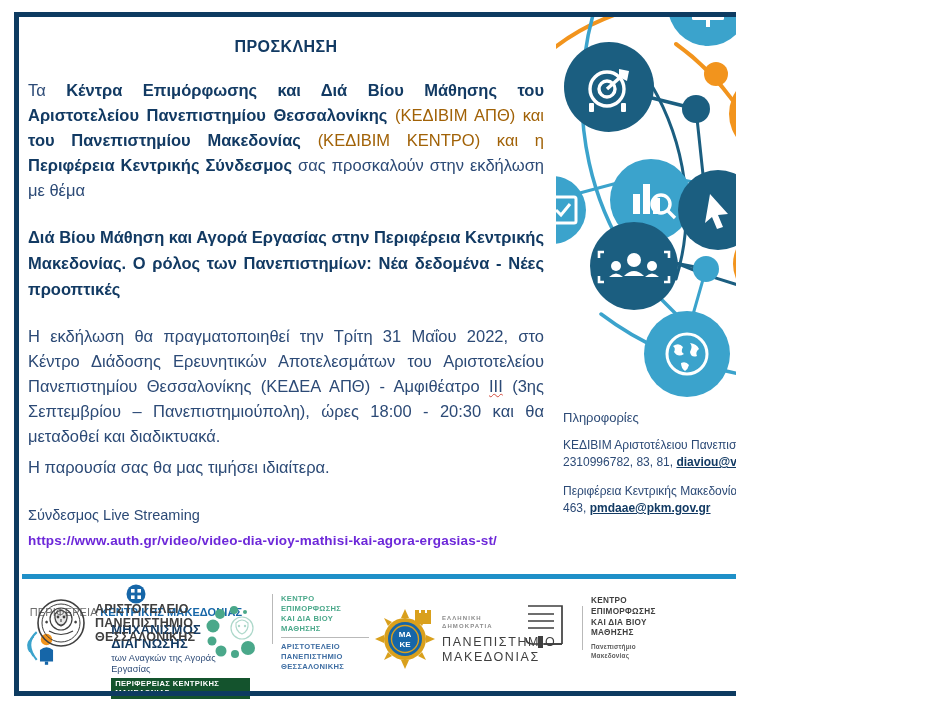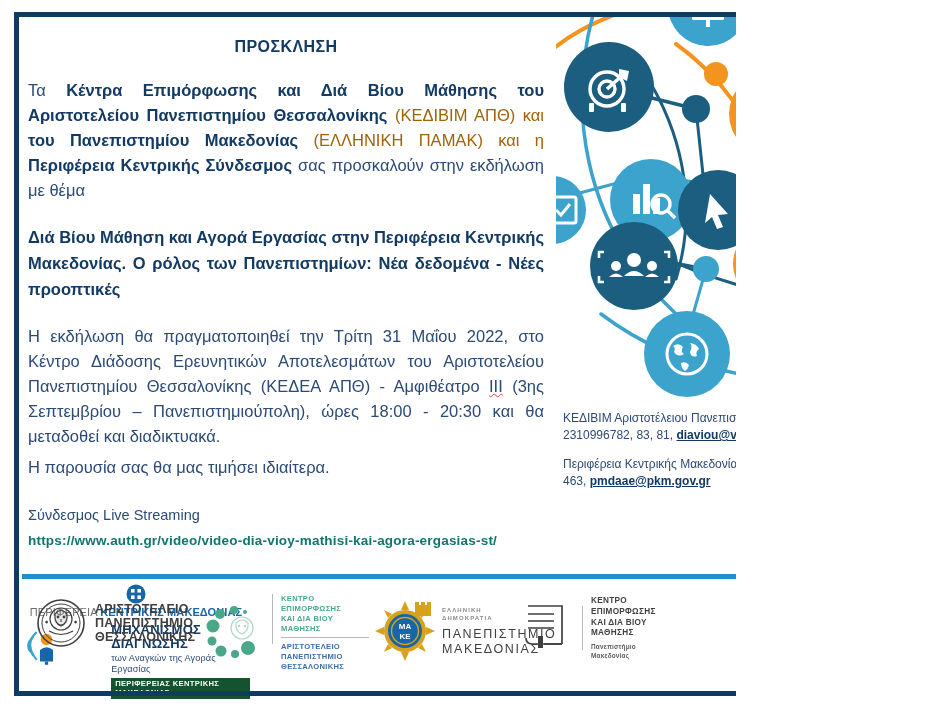--- a/index.html
+++ b/index.html
@@ -42,21 +42,21 @@
     text-decoration:underline;
     text-decoration-color:#d24a3d;
     text-decoration-style:wavy;
     text-decoration-thickness:1px;
   }
   .honor{margin-top:6px;}
   .link-label{
     color:#2c4a76;font-size:14.5px;margin:26px 6px 0 6px;
   }
   .link-url{
-    color:#0f766e;font-size:13.5px;font-weight:bold;margin:10px 6px 4px 6px;
+    color:#6d28d9;font-size:13.5px;font-weight:bold;margin:10px 6px 4px 6px;
     letter-spacing:.2px;word-break:break-all;
   }
   
   #info{
     position:absolute;left:563px;top:410px;width:340px;z-index:20;
   }
   .info-head{color:#2c4a76;font-size:13px;margin:0 0 12px 0;}
   .info-item{color:#2c4a76;font-size:12px;line-height:1.42;margin:0 0 12px 0;}
   .info-item a,.info-item .mail{
     color:#123a63;font-weight:bold;text-decoration:underline;
@@ -83,21 +83,21 @@
     font-size:7.6px;font-weight:bold;color:#4aa88a;letter-spacing:.3px;line-height:1.3;
   }
   #logo-kedivim-auth .rule{height:1px;background:#b9b9b9;margin:4px 0 4px 0;width:88px;}
   #logo-kedivim-auth .t2{
     font-size:7.6px;font-weight:bold;color:#3f6ea3;letter-spacing:.3px;line-height:1.3;
   }
   #logo-kedivim-auth .bar{
     width:1px;background:#b9b9b9;align-self:stretch;margin:0 7px 0 0;
   }
   
-  #logo-uom{left:352px;top:16px;}
+  #logo-uom{left:352px;top:24px;}
   #logo-uom .hel{
     font-size:6px;font-weight:bold;color:#8c8c8c;letter-spacing:1.1px;line-height:1.45;
   }
   #logo-uom .uomname{
     font-size:12.5px;color:#3f3f3f;letter-spacing:1.6px;line-height:1.18;margin-top:4px;
   }
   
   #logo-kedivim-uom{left:498px;top:12px;}
   #logo-kedivim-uom .t1{
     font-size:8.2px;font-weight:bold;color:#3f3f3f;letter-spacing:.3px;line-height:1.32;
@@ -293,33 +293,34 @@
         <path d="M3 -11 q7 1 9 6 q-4 3 -2 7 q-6 2 -7 -4 q3 -6 0 -9 z"></path>
         <path d="M-6 9 q5 -2 8 2 q-1 4 -4 6 q-4 -3 -4 -8 z"></path>
       </g>
     </svg>
   </div>
 
   <div id="textcol">
 
     <div class="ptitle">ΠΡΟΣΚΛΗΣΗ</div>
 
-    <p class="body-para"><span>Τα </span><b>Κέντρα Επιμόρφωσης και Διά Βίου Μάθησης του Αριστοτελείου Πανεπιστημίου Θεσσαλονίκης</b><span class="dim"> (ΚΕΔΙΒΙΜ ΑΠΘ) και </span><b>του Πανεπιστημίου Μακεδονίας</b><span class="dim"> (ΕΛΛΗΝΙΚΗ ΠΑΜΑΚ) και η </span><b>Περιφέρεια Κεντρικής Σύνδεσμος</b><span> σας προσκαλούν στην εκδήλωση με θέμα</span></p>
+    <p class="body-para"><span>Τα </span><b>Κέντρα Επιμόρφωσης και Διά Βίου Μάθησης του Αριστοτελείου Πανεπιστημίου Θεσσαλονίκης</b><span class="dim"> (ΚΕΔΙΒΙΜ ΑΠΘ) και </span><b>του Πανεπιστημίου Μακεδονίας</b><span class="dim"> (ΚΕΔΙΒΙΜ ΚΕΝΤΡΟ) και η </span><b>Περιφέρεια Κεντρικής Σύνδεσμος</b><span> σας προσκαλούν στην εκδήλωση με θέμα</span></p>
 
     <p class="theme">Διά Βίου Μάθηση και Αγορά Εργασίας στην Περιφέρεια Κεντρικής Μακεδονίας. Ο ρόλος των Πανεπιστημίων: Νέα δεδομένα - Νέες προοπτικές</p>
 
     <p class="body-para"><span>Η εκδήλωση θα πραγματοποιηθεί την Τρίτη 31 Μαΐου 2022, στο Κέντρο Διάδοσης Ερευνητικών Αποτελεσμάτων του Αριστοτελείου Πανεπιστημίου Θεσσαλονίκης (ΚΕΔΕΑ ΑΠΘ) - Αμφιθέατρο </span><span class="sq">ΙΙΙ</span><span> (3ης Σεπτεμβρίου – Πανεπιστημιούπολη), ώρες 18:00 - 20:30 και θα μεταδοθεί και διαδικτυακά.</span></p>
 
     <p class="body-para honor">Η παρουσία σας θα μας τιμήσει ιδιαίτερα.</p>
 
     <div class="link-label">Σύνδεσμος  Live Streaming</div>
     <div class="link-url">https://www.auth.gr/video/video-dia-vioy-mathisi-kai-agora-ergasias-st/</div>
   </div>
 
   <div id="info">
+    <div class="info-head">Πληροφορίες</div>
 
     <div class="info-item"><span>ΚΕΔΙΒΙΜ Αριστοτέλειου Πανεπιστήμιου Θεσσαλονίκης, 2310996782, 83, 81, </span><span class="mail">diaviou@video.gr</span></div>
 
 
     <div class="info-item"><span>Περιφέρεια Κεντρικής Μακεδονίας, ΠΜΔΑΑΕ-ΚΜ, 2313325586, 463, </span><span class="mail">pmdaae@pkm.gov.gr</span></div>
   </div>
 
   <div id="divider"></div>
 
   <div id="footer">

